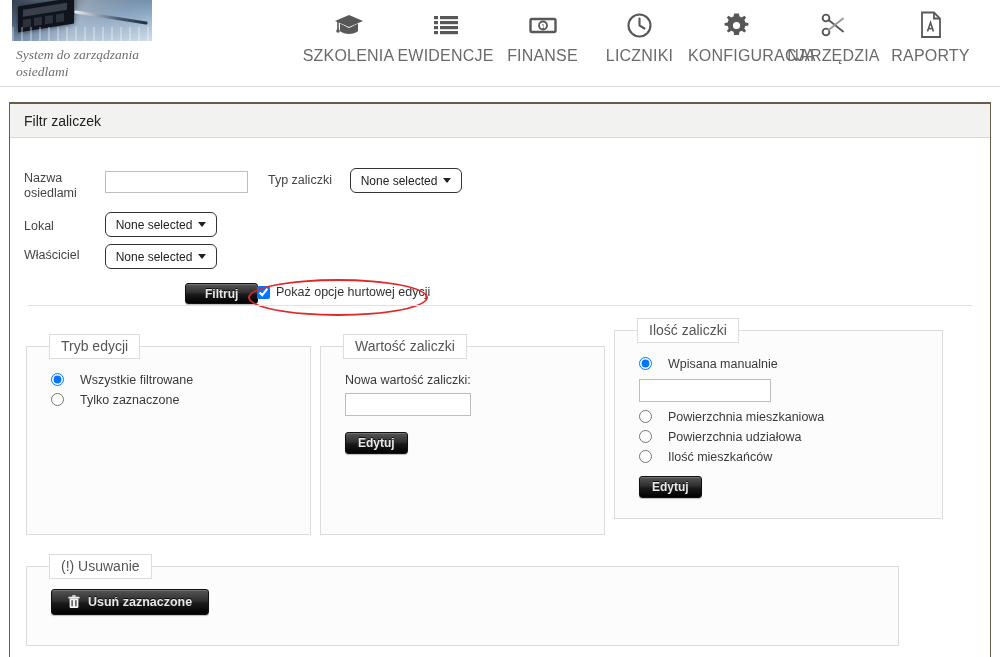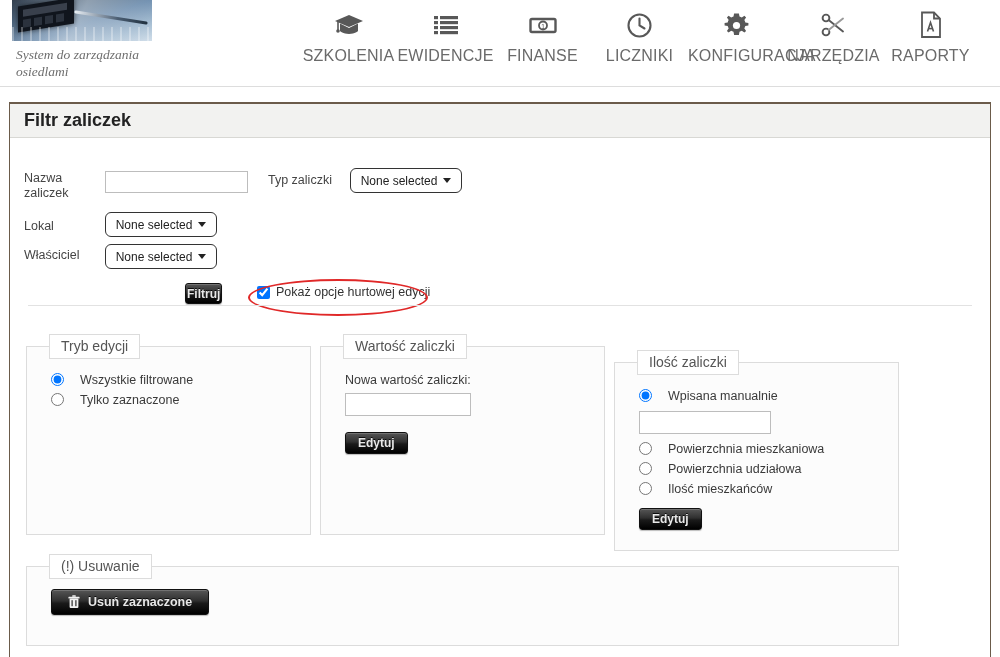--- a/index.html
+++ b/index.html
@@ -130,22 +130,22 @@
     height: 611px;
     box-sizing: border-box;
   }
   .panel-header {
     height: 33px;
     background: #f2f2f0;
     border-bottom: 1px solid #d8d8d4;
     display: flex;
     align-items: center;
     padding-left: 14px;
-    font-weight: bold;
-    font-size: 18px;
+    font-weight: normal;
+    font-size: 14px;
     color: #222222;
   }
   .panel-body {
     position: relative;
     padding: 0;
   }
 
   
   .filter-area {
     position: relative;
@@ -200,21 +200,21 @@
     border-radius: 3px;
     background: linear-gradient(180deg, #565656 0%, #2f2f2f 45%, #1a1a1a 55%, #000000 100%);
     color: #e8e8e8;
     font-family: "Liberation Sans", sans-serif;
     font-weight: bold;
     font-size: 12px;
     text-shadow: 0 -1px 0 rgba(0,0,0,0.8);
     cursor: pointer;
     box-shadow: inset 0 1px 0 rgba(255,255,255,0.18), 0 1px 1px rgba(0,0,0,0.25);
   }
-  .btn-filtruj { height: 21px; padding: 0 1px; }
+  .btn-filtruj { height: 21px; padding: 0 19px; }
   .btn-edytuj  { height: 22px; padding: 0 12px; }
   .btn-delete  { height: 26px; padding: 0 16px; font-size: 12.5px; }
 
   .checkline {
     display: flex;
     align-items: center;
     gap: 6px;
     font-size: 12.5px;
     color: #333333;
   }
@@ -381,21 +381,21 @@
 
   <div class="panel-header">
     <span>Filtr zaliczek</span>
   </div>
 
   <div class="panel-body">
 
     <div class="filter-area">
 
       <div class="frow" style="left:14px; top:33px; width:80px;">
-        <div class="flabel">Nazwa zaliczek</div>
+        <div class="flabel">Nazwa osiedlami</div>
       </div>
       <input class="text-input" type="text" style="position: absolute; left: 95px; top: 33px; width: 143px;" value="">
 
       <div class="frow" style="left:258px; top:35px;">
         <div class="flabel">Typ zaliczki</div>
       </div>
       <div class="dropdown-btn" style="position:absolute; left:340px; top:30px; min-width:92px;">
         <span>None selected</span>
         <span class="caret"></span>
       </div>
@@ -450,21 +450,21 @@
         <div class="field-label">Nowa wartość zaliczki:</div>
         <input class="text-input" type="text" style="width: 126px; height: 23px;" value="">
         <div style="margin-top:16px;">
           <button class="btn-dark btn-edytuj">
             <span>Edytuj</span>
           </button>
         </div>
       </div>
     </div>
 
-    <div class="fs" style="left:604px; top:224px; width:285px; height:189px;">
+    <div class="fs" style="left:604px; top:192px; width:329px; height:189px;">
       <div class="fs-legend">Ilość zaliczki</div>
       <div class="fs-inner">
         <label class="radio-row">
           <input type="radio" name="ilosc" checked="" style="">
           <span>Wpisana manualnie</span>
         </label>
         <input class="text-input" type="text" style="width: 132px; height: 23px; margin: 2px 0px 8px;" value="">
         <label class="radio-row">
           <input type="radio" name="ilosc" style="">
           <span>Powierzchnia mieszkaniowa</span>

